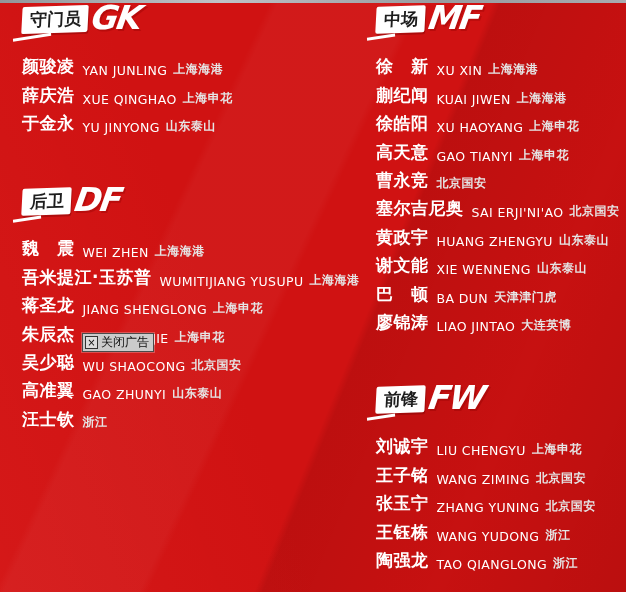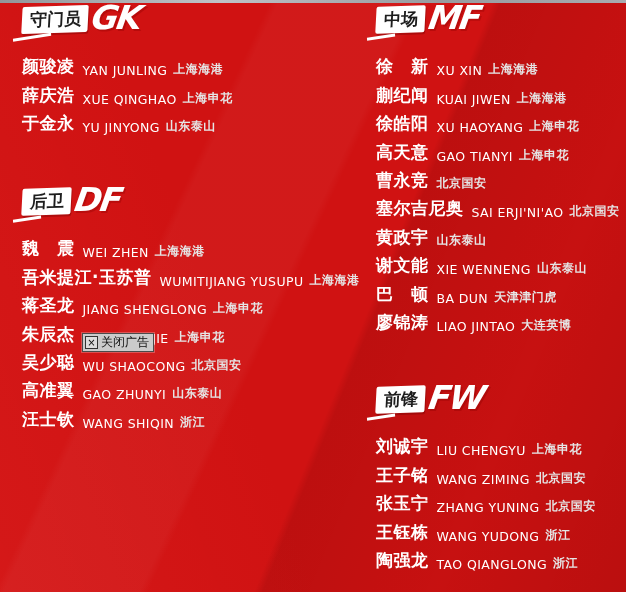--- a/index.html
+++ b/index.html
@@ -137,21 +137,20 @@
   </div>
 
   <div class="player-row">
     <span class="p-name">高准翼</span>
     <span class="p-pinyin">GAO ZHUNYI</span>
     <span class="p-club">山东泰山</span>
   </div>
 
   <div class="player-row">
     <span class="p-name">汪士钦</span>
-    <span class="p-pinyin">WANG SHIQIN</span>
     <span class="p-club">浙江</span>
   </div>
 </div>
   </section>
 
   <section class="section" id="sec-2">
     <div class="sec-header">
       <span class="title-box">中场</span>
       <span class="title-en">MF</span>
     </div>
@@ -186,20 +185,21 @@
   </div>
 
   <div class="player-row">
     <span class="p-name">塞尔吉尼奥</span>
     <span class="p-pinyin">SAI ERJI'NI'AO</span>
     <span class="p-club">北京国安</span>
   </div>
 
   <div class="player-row">
     <span class="p-name">黄政宇</span>
+    <span class="p-pinyin">HUANG ZHENGYU</span>
     <span class="p-club">山东泰山</span>
   </div>
 
   <div class="player-row">
     <span class="p-name">谢文能</span>
     <span class="p-pinyin">XIE WENNENG</span>
     <span class="p-club">山东泰山</span>
   </div>
 
   <div class="player-row">

